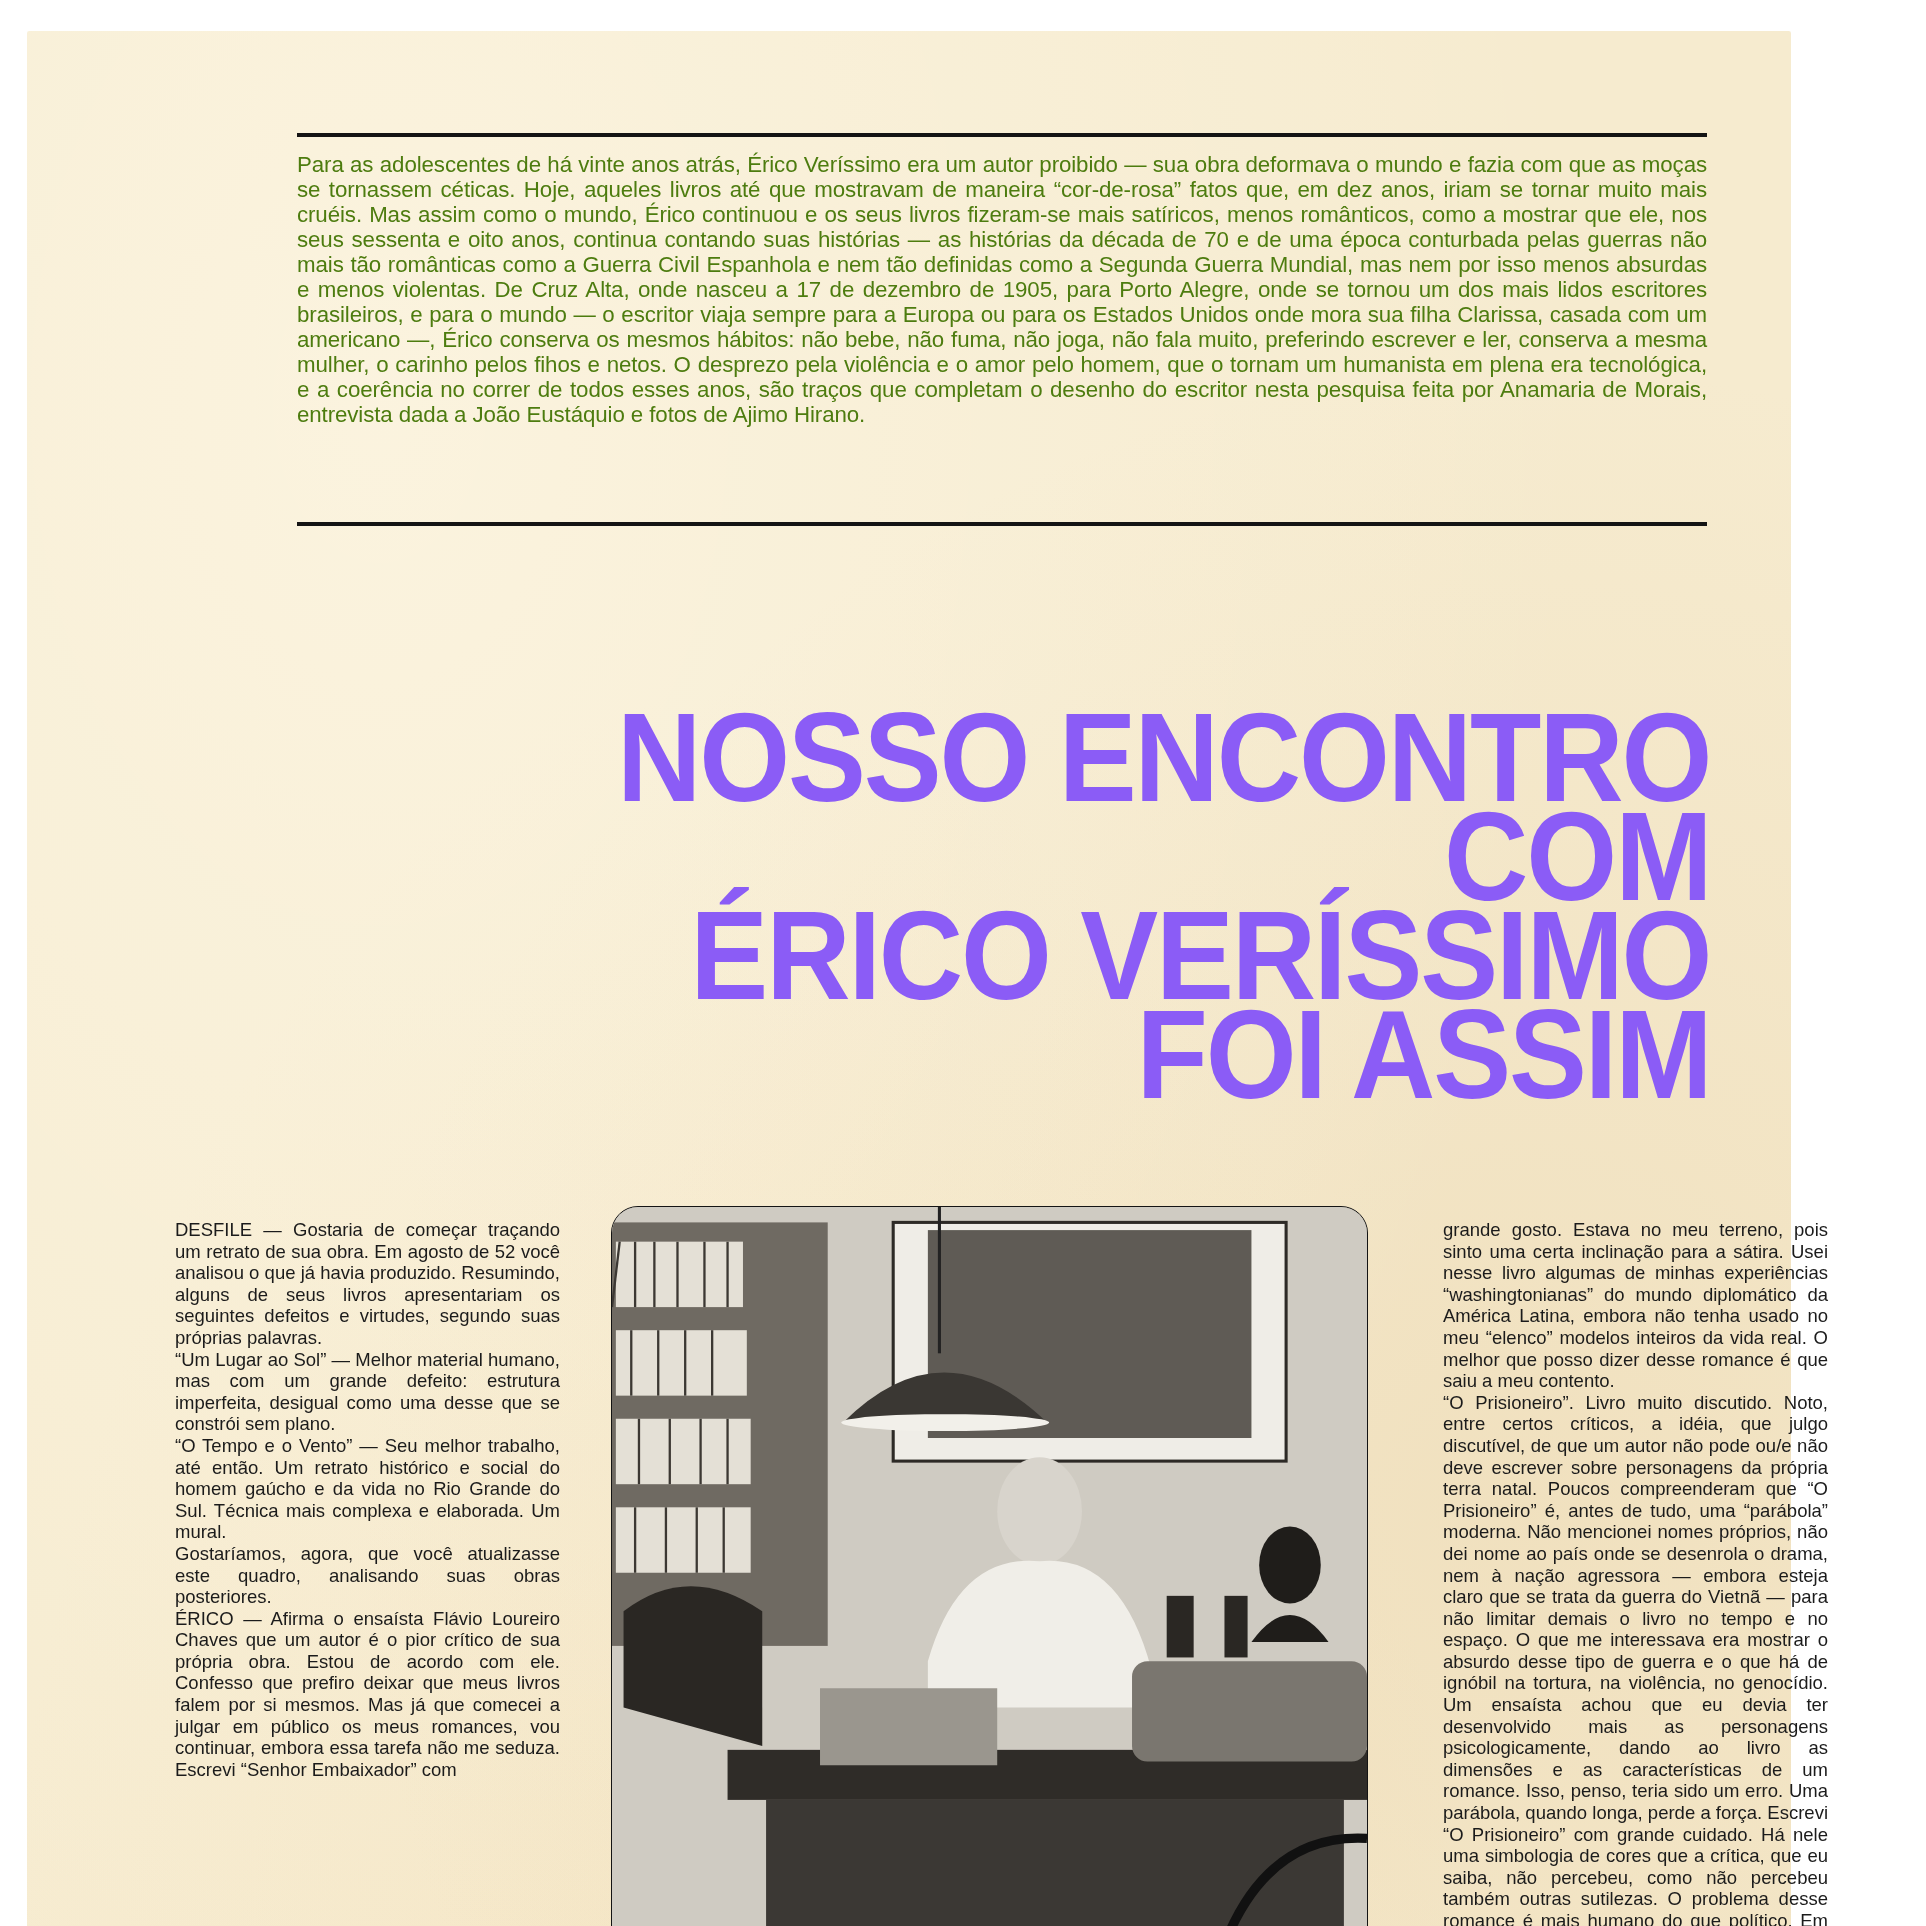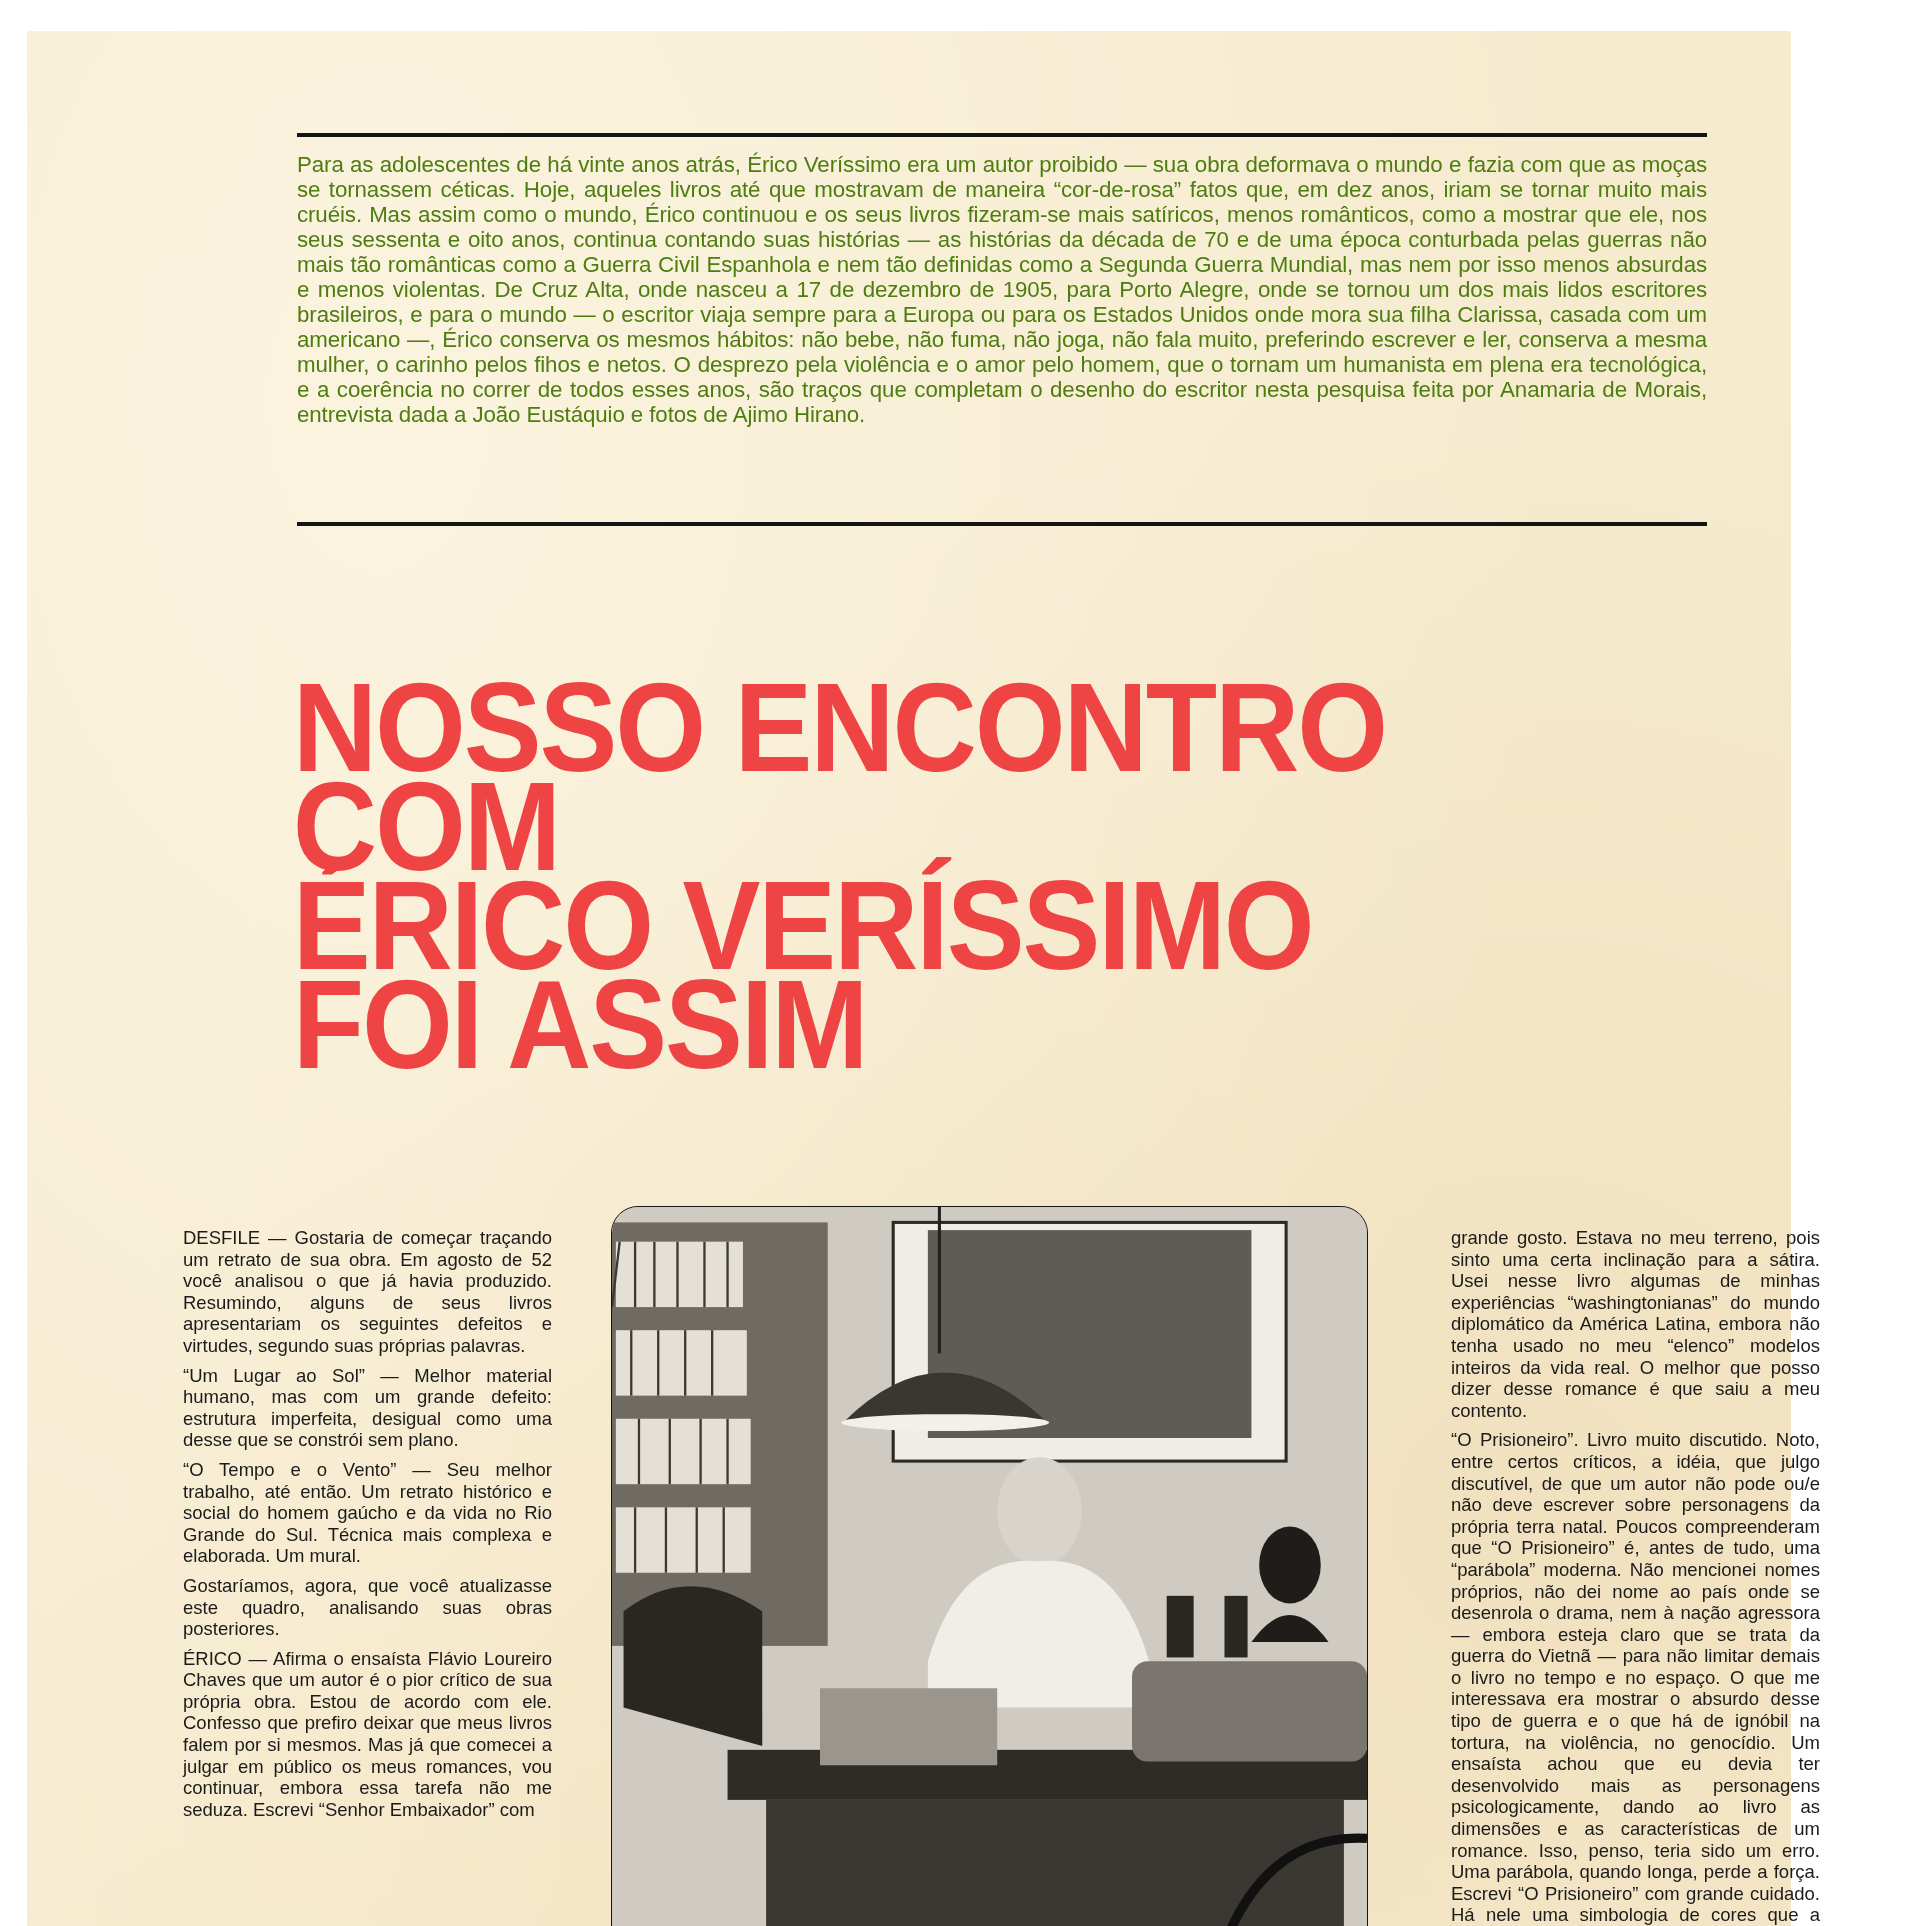--- a/index.html
+++ b/index.html
@@ -13,30 +13,30 @@
       radial-gradient(ellipse at 40% 90%, rgba(240,215,170,0.35), rgba(240,215,170,0) 50%);
     border-radius:2.3px;
   }
   .rule { position:absolute; left:297px; width:1410px; height:3.5px; background:#141414; }
   .intro {
     position:absolute; left:297px; top:152px; width:1410px;
     font-family:"Liberation Sans", sans-serif; font-size:22.3px; line-height:25px;
     color:#4d7c0f; text-align:justify; transform:scaleX(1); letter-spacing:-0.1px;
   }
   .headline {
-    position:absolute; left:231px; top:678px; width:1541px; text-align:left;
-    font-family:"Liberation Sans", sans-serif; font-weight:bold; color:#ef4444;
+    position:absolute; left:231px; top:708px; width:1541px; text-align:right;
+    font-family:"Liberation Sans", sans-serif; font-weight:bold; color:#8b5cf6;
     font-size:127px; line-height:99px; letter-spacing:-2.3px;
   }
   .headline div { transform:scaleX(0.92); }
   .col {
     position:absolute; font-family:"Liberation Sans", sans-serif; font-size:18.5px;
     line-height:21.6px; color:#1b1b1b; text-align:justify;
   }
-  .col p { margin:8px; }
+  .col p { margin:0; }
   .col-left { left:175px; top:1219px; width:385px; }
   .col-right { left:1443px; top:1219px; width:385px; }
   .photo {
     position:absolute; left:611px; top:1206px; width:755px; height:847px;
     border:1.9px solid #141414; border-radius:27px; overflow:hidden;
     background:#8d8a83;
   }
   .photo svg { width:100%; height:100%; display:block; }
 </style>
 </head>

